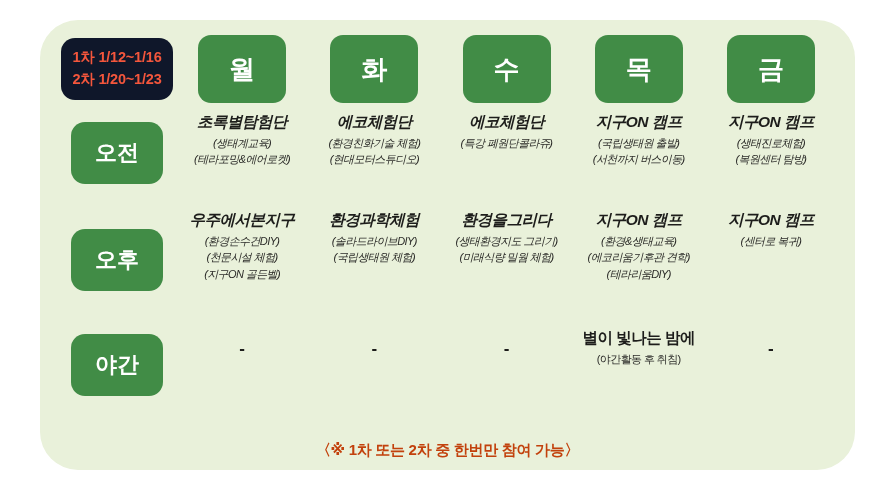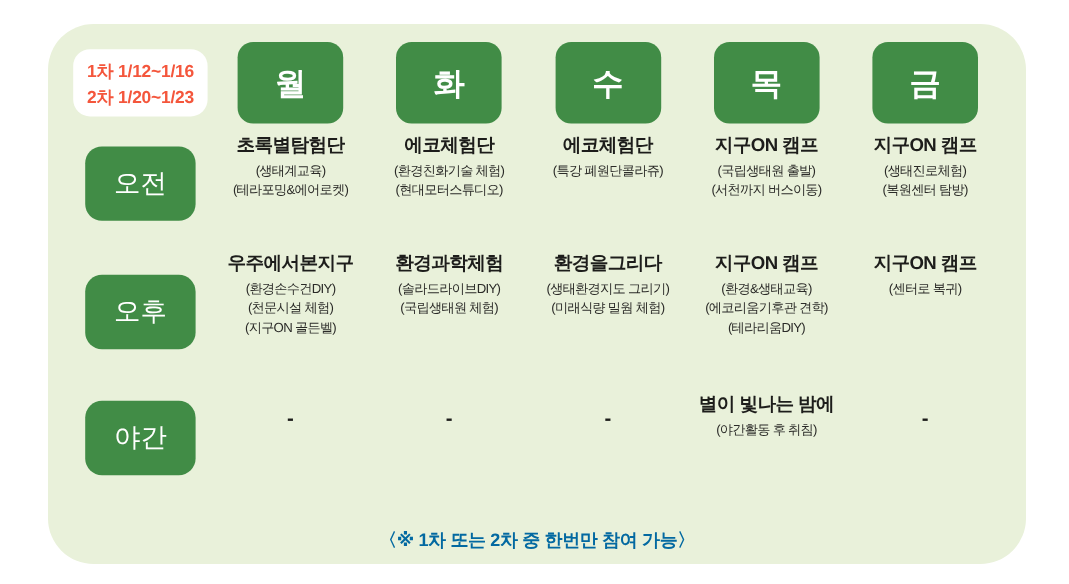--- a/index.html
+++ b/index.html
@@ -49,23 +49,23 @@
     box-sizing: border-box;
     padding: 0 4px;
   }
 
   
   #header-row {
     height: 94px;
     align-items: center;
   }
   .legend-box {
-    background: #ffffff;
+    background: #0f172a;
     border-radius: 14px;
-    padding: 9px 11px 4px 11px;
+    padding: 9px 11px 10px 11px;
     text-align: left;
     line-height: 1.45;
   }
   .legend-line {
     color: #f4563c;
     font-size: 14.5px;
     font-weight: bold;
     white-space: nowrap;
     letter-spacing: -0.2px;
   }
@@ -96,27 +96,28 @@
   .time-chip {
     background: #418c46;
     color: #ffffff;
     border-radius: 14px;
     width: 92px;
     height: 62px;
     display: flex;
     align-items: center;
     justify-content: center;
     font-size: 22px;
-    font-weight: normal;
+    font-weight: bold;
     margin: 0 auto;
     align-self: center;
   }
   .cell {
     width: 100%;
     padding-top: 8px;
+    font-style: italic;
   }
   .cell-title {
     color: #1d1d1b;
     font-size: 15.5px;
     font-weight: bold;
     letter-spacing: -0.5px;
     white-space: nowrap;
     line-height: 1.3;
     margin-bottom: 3px;
   }
@@ -138,21 +139,21 @@
     display: flex;
     flex-direction: column;
     align-items: center;
     justify-content: center;
     height: 62px;
   }
 
   
   #footer-note {
     text-align: center;
-    color: #0369a1;
+    color: #c2410c;
     font-size: 15px;
     font-weight: bold;
     letter-spacing: -0.3px;
     padding-top: 2px;
     margin-top: 27px;
   }
 </style>
 </head>
 <body>
 

